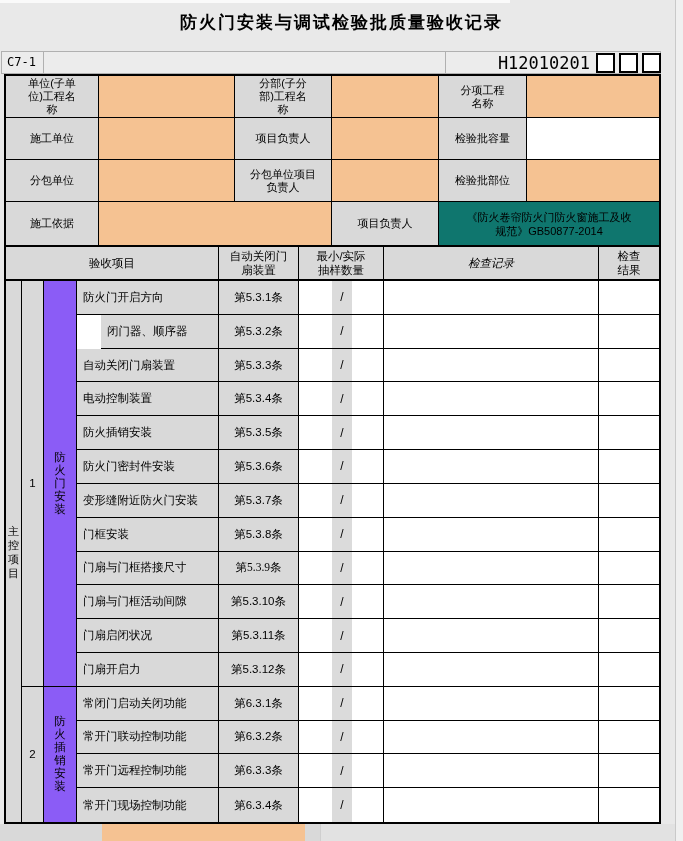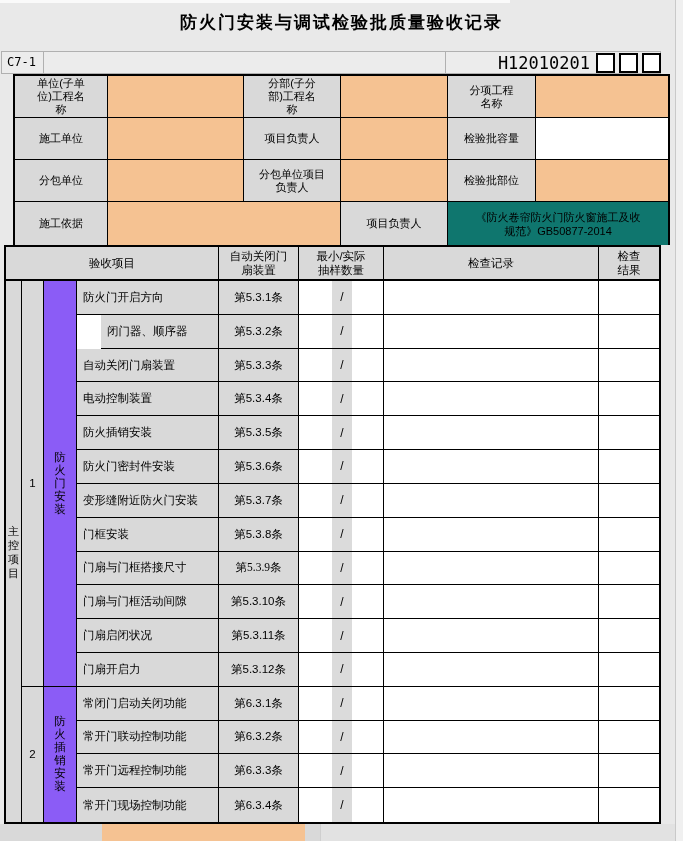--- a/index.html
+++ b/index.html
@@ -16,21 +16,21 @@
   #seg1{left:1px;width:43px;}
   #seg2{left:43px;width:403px;}
   #seg3{left:445px;width:216px;}
   #form-code{position:absolute;left:7px;top:55px;font-family:"DejaVu Sans Mono",monospace;
              font-size:12px;}
   #serial-wrap{position:absolute;top:53px;right:22px;display:flex;align-items:center;}
   #serial-number{font-family:"DejaVu Sans Mono",monospace;font-size:17px;margin-right:2px;margin-left:28px;}
   .serial-box{width:15px;height:16px;background:#FFFFFF;border:2px solid #000;margin-left:4px;}
 
   
-  #info-grid{position:absolute;left:13px;top:74px;width:657px;height:171px;
+  #info-grid{position:absolute;left:4px;top:74px;width:657px;height:171px;
              display:grid;grid-template-columns:93px 136px 97px 107px 88px 1fr;
              grid-template-rows:42px 42px 42px 1fr;
              border:2px solid #000;border-bottom:none;box-sizing:border-box;background:#FFF;}
   .ic{border-right:1px solid #000;border-bottom:1px solid #000;box-sizing:border-box;
       display:flex;align-items:center;justify-content:center;text-align:center;
       font-size:11px;line-height:13px;word-break:break-all;}
   .lab{background:#D9D9D9;}
   .o{background:#F5C292;}
   .w{background:#FFFFFF;}
   .gtext{background:#0f766e;}
@@ -124,21 +124,21 @@
     <div class="ic lab r4">施工依据</div>
     <div class="ic o r4 sp2"></div>
     <div class="ic lab r4">项目负责人</div>
     <div class="ic gtext pbasis r4 sp2 last">《防火卷帘防火门防火窗施工及收规范》GB50877-2014</div>
   </div>
 
   <div id="inspection-table">
     <div class="c hd" style="grid-column:1 / span 4;grid-row:1;">验收项目</div>
     <div class="c hd hd2" style="grid-column:5;grid-row:1;">自动关闭门扇装置</div>
     <div class="c hd hd3" style="grid-column:6 / span 3;grid-row:1;">最小/实际抽样数量</div>
-    <div class="c hd" style="grid-column:9;grid-row:1;">检查记录</div>
+    <div class="c hd" style="grid-column:9;grid-row:1;font-style:italic;">检查记录</div>
     <div class="c hd hd5" style="grid-column:10;grid-row:1;">检查结果</div>
     <div class="c side" style="grid-column:1;grid-row:2 / span 16;">主控项目</div>
 
   <div class="c num" style="grid-area: 2 / 2 / span 12;">1</div>
       <div class="c cat" style="grid-area: 2 / 3 / span 12;">防火门安装</div>
       <div class="c item" style="grid-area: 2 / 4;">防火门开启方向</div>
       <div class="c code" style="grid-area: 2 / 5;">第5.3.1条</div>
       <div class="c sampL" style="grid-area: 2 / 6;"></div>
       <div class="c sampM" style="grid-area: 2 / 7;">/</div>
       <div class="c sampR" style="grid-area: 2 / 8;"></div>

